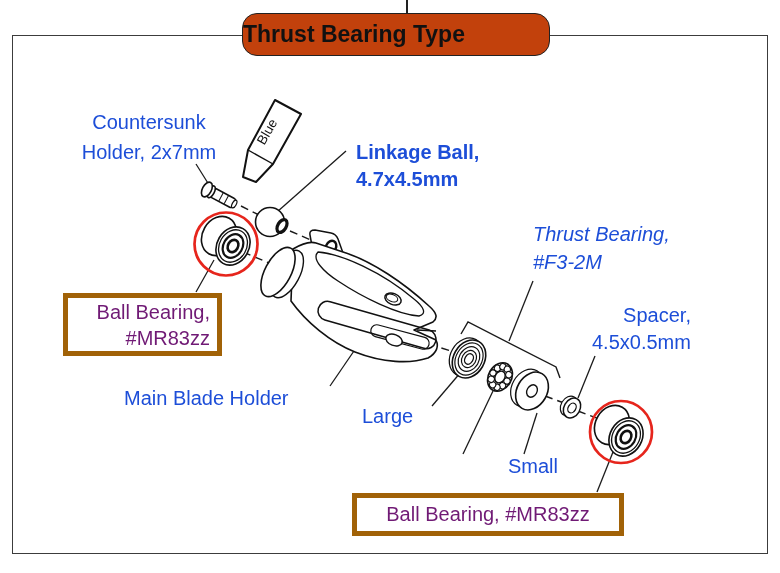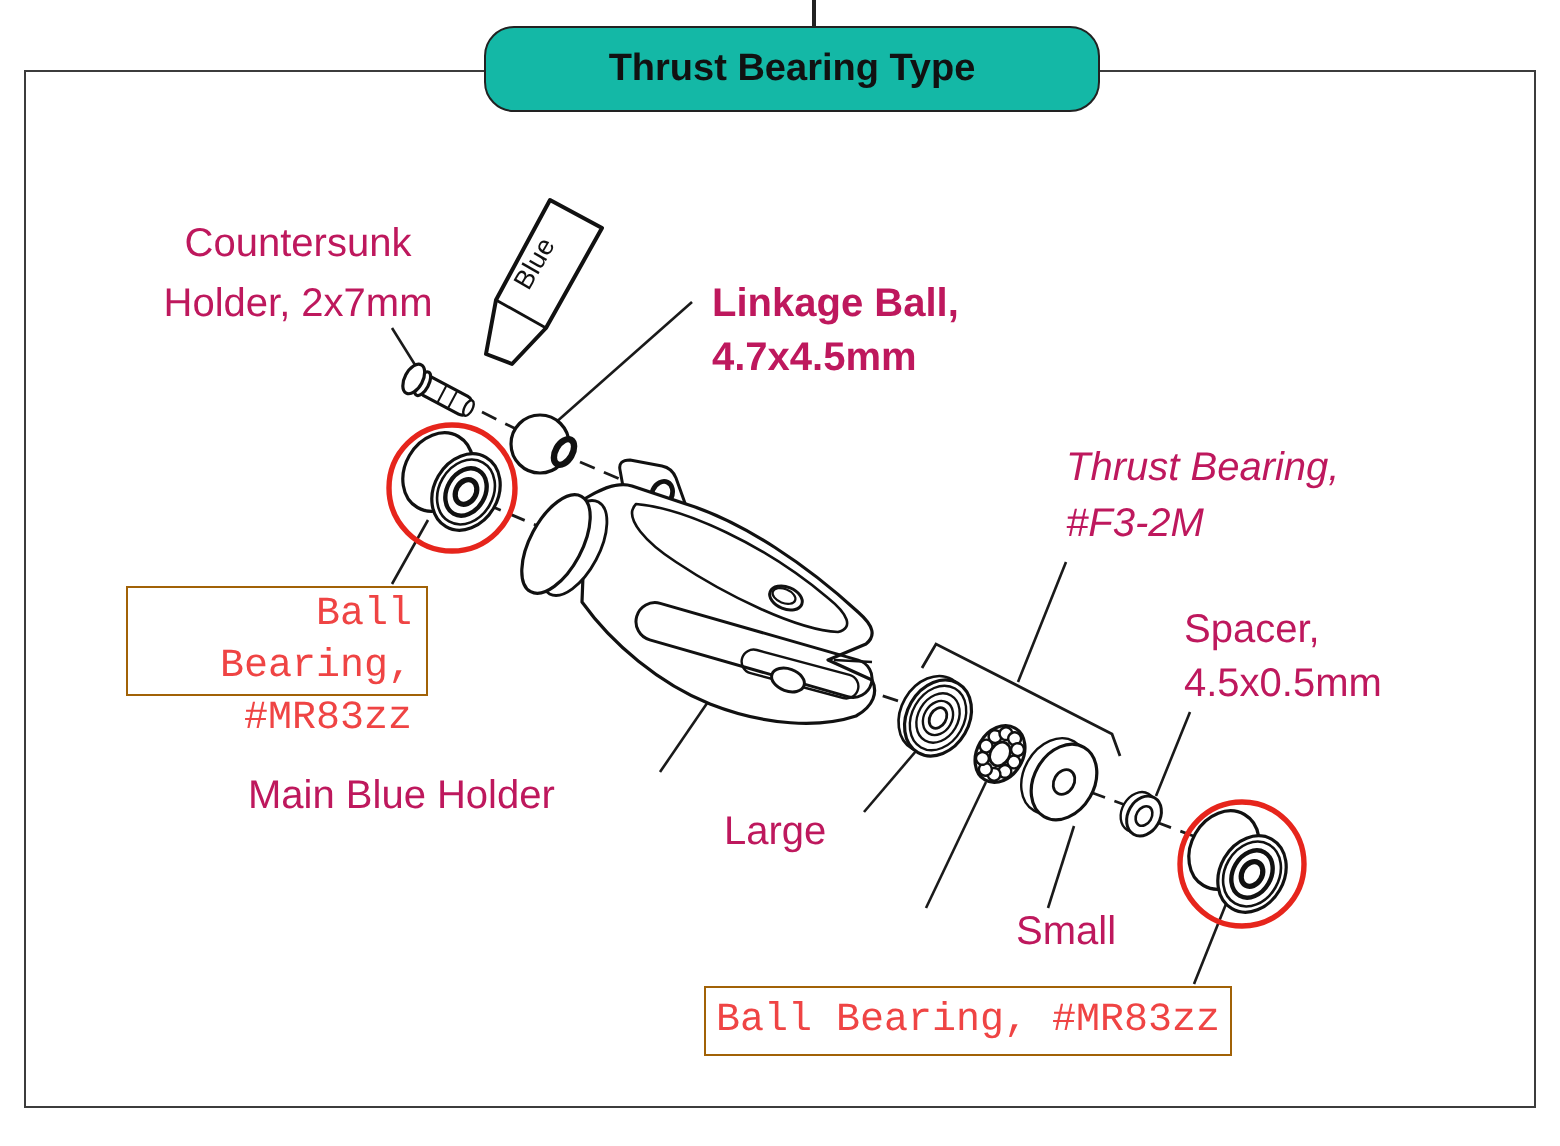--- a/index.html
+++ b/index.html
@@ -3,34 +3,34 @@
 <meta charset="utf-8">
 <style>
   html,body{margin:0;padding:0;background:#fff;}
   .stage{position:relative;width:780px;height:573px;background:#fff;overflow:hidden;
          font-family:"Liberation Sans",sans-serif;color:#111;}
   .frame{position:absolute;left:12px;top:35px;width:754px;height:517px;
          border:1.5px solid #3c3c3c;z-index:0;}
   .top-tick{position:absolute;left:406px;top:0;width:2px;height:14px;background:#222;z-index:1;}
   svg.draw{position:absolute;left:0;top:0;z-index:1;}
   .title-box{position:absolute;left:242px;top:13px;width:306px;height:41px;
-         background:#14b8a6;border:1.6px solid #222;border-radius:15px;z-index:2;
-         text-align:center;line-height:41px;font-size:19px;font-weight:bold;}
-  .lbl{position:absolute;font-size:20px;color:#be185d;white-space:nowrap;z-index:3;}
+         background:#c2410c;border:1.6px solid #222;border-radius:15px;z-index:2;
+         text-align:left;line-height:41px;font-size:23px;font-weight:bold;}
+  .lbl{position:absolute;font-size:20px;color:#1d4ed8;white-space:nowrap;z-index:3;}
   .lbl span{display:block;}
   .lbl-countersunk{left:70px;top:107px;width:158px;text-align:center;line-height:30px;}
   .lbl-linkage{left:356px;top:139px;line-height:27px;font-weight:bold;}
   .lbl-thrust{left:533px;top:220px;line-height:28px;font-style:italic;}
-  .lbl-spacer{left:592px;top:302px;line-height:27px;}
+  .lbl-spacer{left:592px;top:302px;line-height:27px;text-align:right;}
   .lbl-holder{left:124px;top:387px;}
   .lbl-large{left:362px;top:405px;text-align:center;}
   .lbl-grease{left:317px;top:455px;}
   .lbl-small{left:508px;top:455px;text-align:center;}
-  .callout{position:absolute;border:1px solid #a16207;background:#fff0;z-index:3;
-         font-size:20px;color:#ef4444;font-family:Liberation Mono, monospace;}
+  .callout{position:absolute;border:5px solid #a16207;background:#fff0;z-index:3;
+         font-size:20px;color:#701a75;}
   .callout-left{left:63px;top:293px;width:142px;height:50px;text-align:right;
          padding:1px 7px 2px 0;line-height:26px;}
   .callout-right{left:352px;top:493px;width:262px;height:33px;text-align:center;
          line-height:33px;}
 </style>
 </head>
 <body>
 
 <div class="stage">
 
@@ -175,21 +175,21 @@
   <div class="lbl lbl-thrust">
     <span>Thrust Bearing,</span>
     <span>#F3-2M</span>
   </div>
 
   <div class="lbl lbl-spacer">
     <span>Spacer,</span>
     <span>4.5x0.5mm</span>
   </div>
 
-  <div class="lbl lbl-holder">Main Blue Holder</div>
+  <div class="lbl lbl-holder">Main Blade Holder</div>
 
   <div class="lbl lbl-large">Large</div>
 
 
   <div class="lbl lbl-small">Small</div>
 
   <div class="callout callout-left">
     <span>Ball Bearing,</span>
     <span>#MR83zz</span>
   </div>

